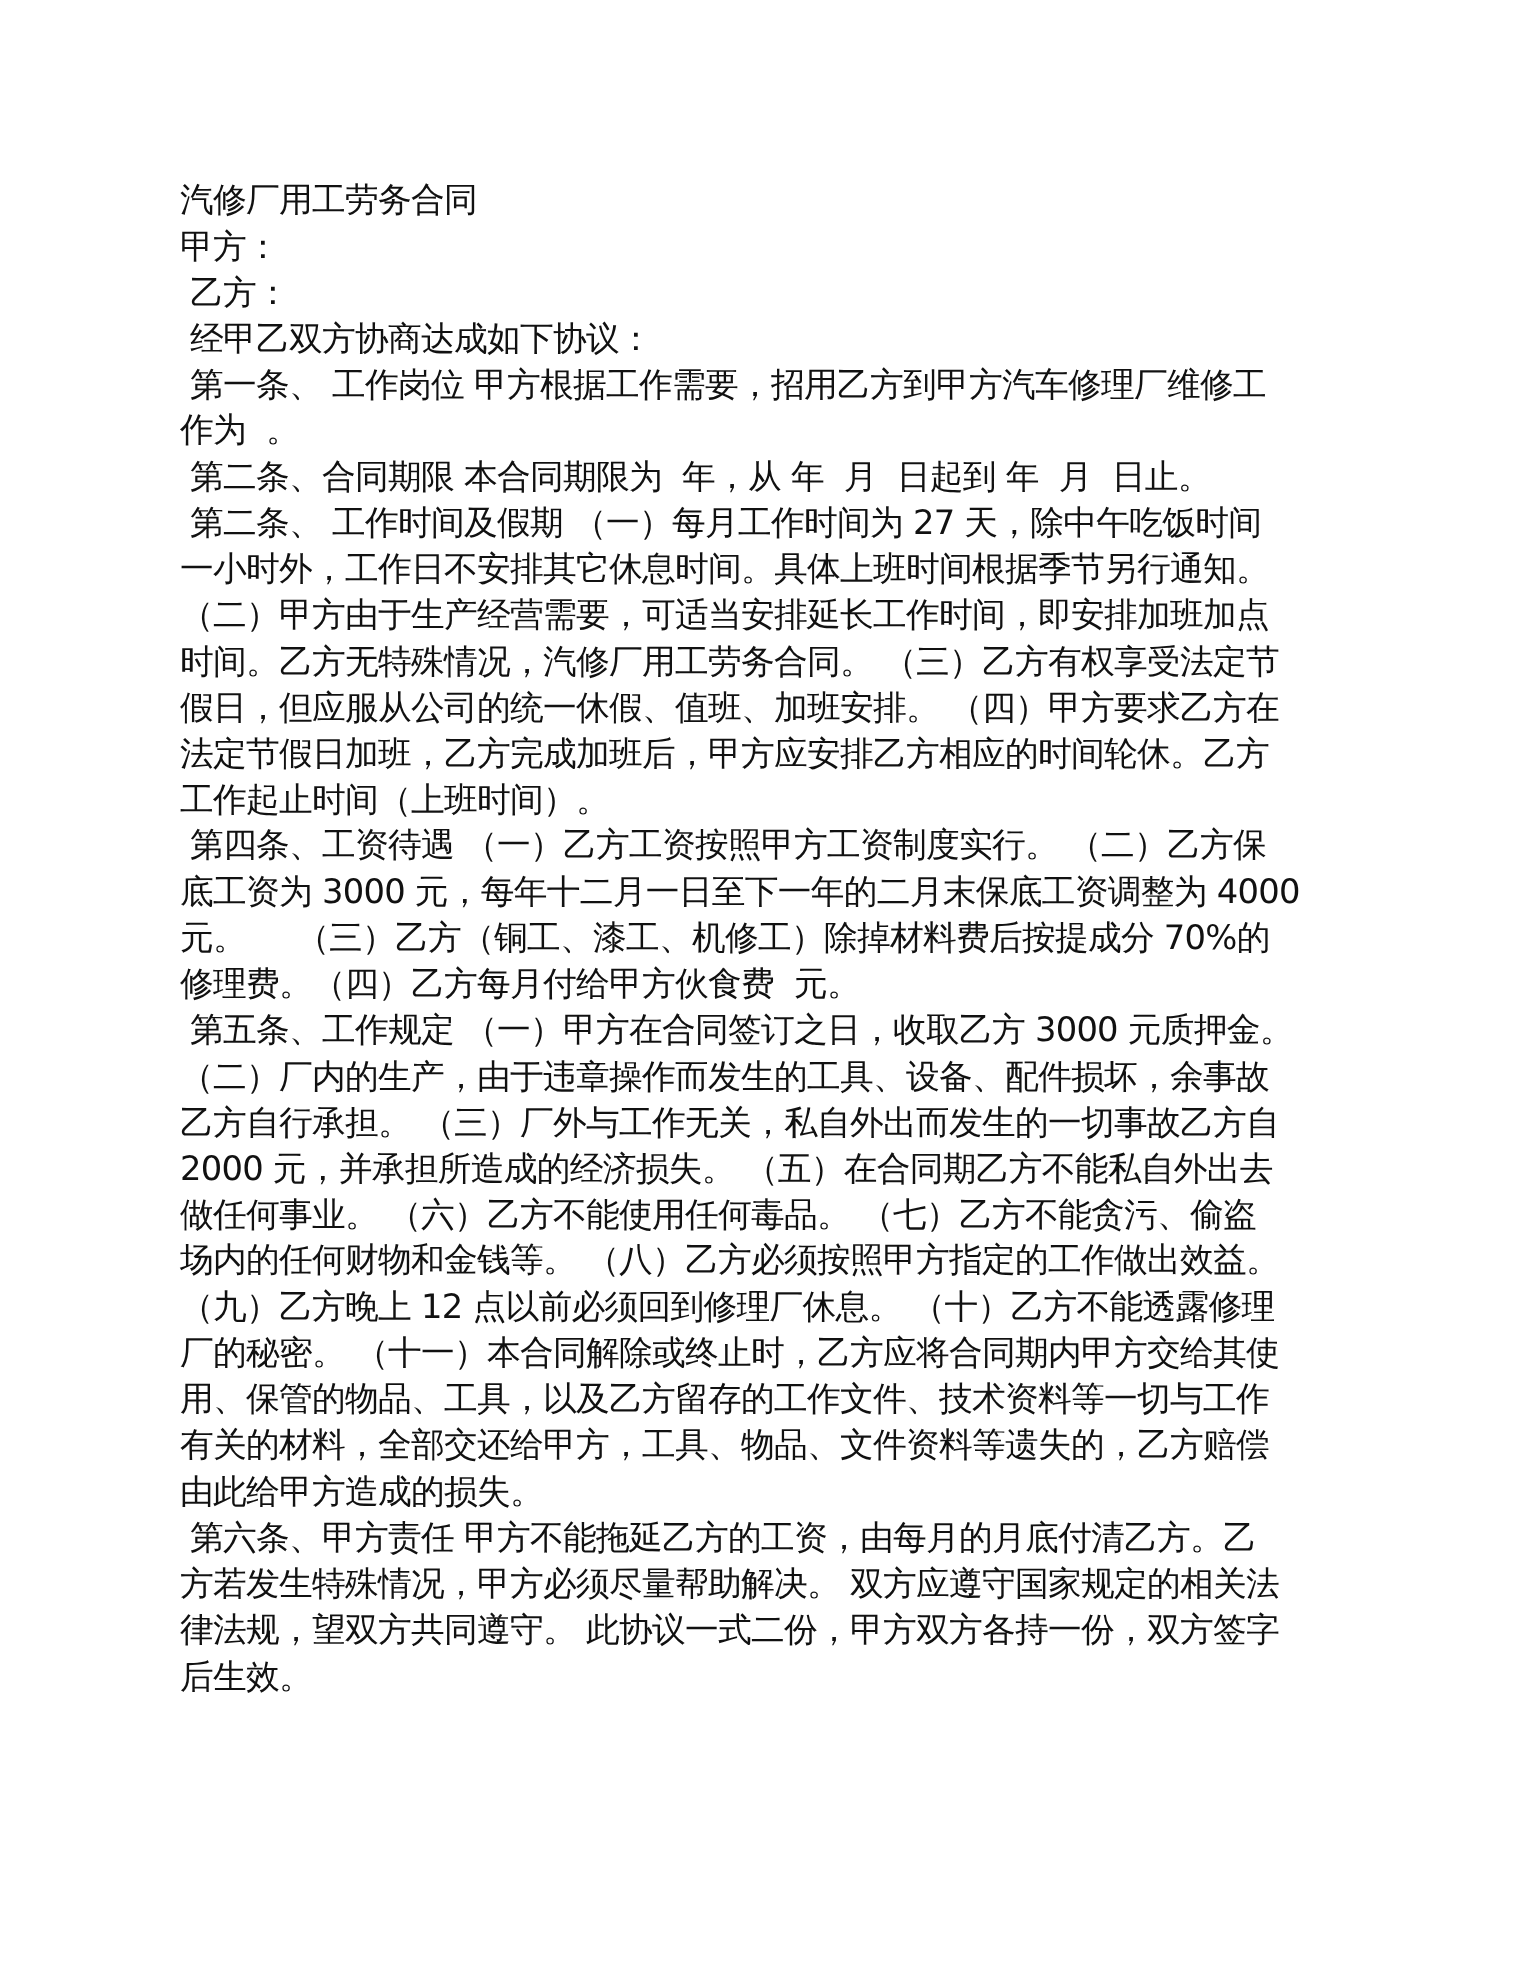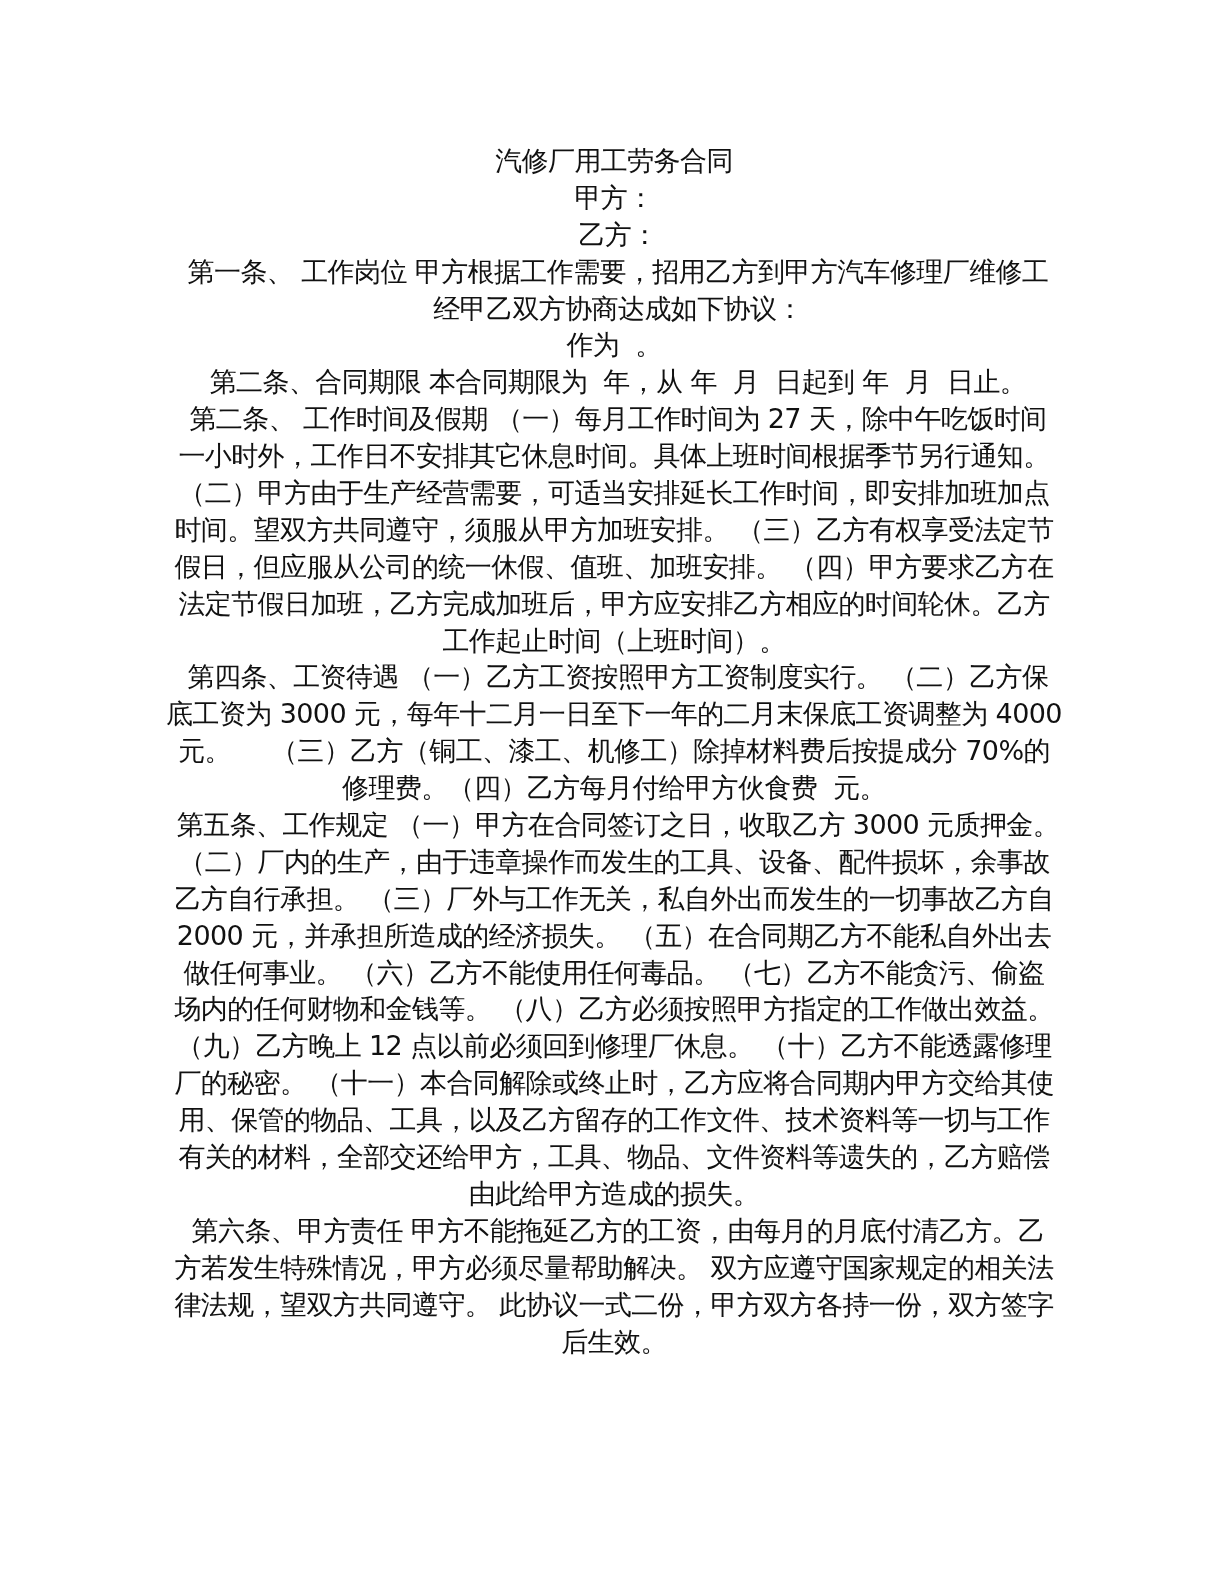--- a/index.html
+++ b/index.html
@@ -1,41 +1,41 @@
 <!DOCTYPE html>
 <html><head>
 <meta charset="utf-8">
 <style>
   html, body { margin:0; padding:0; background:#ffffff; }
   body { width:1224px; height:1584px; position:relative; overflow:hidden; }
-  .page { position:absolute; left:0; top:0; width:1224px; height:1584px; background:#fff;text-align:center; }
+  .page { position:absolute; left:0; top:0; width:1224px; height:1584px; background:#fff; }
   .doc {
     position:absolute; left:144px; top:143px; width:940px;
     font-family: "DejaVu Sans", sans-serif;
     font-size:27px; line-height:36.9px; color:#111111;
     letter-spacing:-0.6px;
   }
   .line { white-space:pre; height:36.9px; overflow:visible; }
 </style>
 </head>
 <body>
 
 <div class="page">
   <div class="doc">
     <div class="line">汽修厂用工劳务合同</div>
     <div class="line">甲方：</div>
     <div class="line"> 乙方：</div>
+    <div class="line"> 经甲乙双方协商达成如下协议：</div>
     <div class="line"> 第一条、 工作岗位 甲方根据工作需要，招用乙方到甲方汽车修理厂维修工</div>
-    <div class="line"> 经甲乙双方协商达成如下协议：</div>
     <div class="line">作为  。</div>
     <div class="line"> 第二条、合同期限 本合同期限为  年，从 年  月  日起到 年  月  日止。</div>
     <div class="line"> 第二条、 工作时间及假期 （一）每月工作时间为 27 天，除中午吃饭时间</div>
     <div class="line">一小时外，工作日不安排其它休息时间。具体上班时间根据季节另行通知。</div>
     <div class="line">（二）甲方由于生产经营需要，可适当安排延长工作时间，即安排加班加点</div>
-    <div class="line">时间。望双方共同遵守，须服从甲方加班安排。 （三）乙方有权享受法定节</div>
+    <div class="line">时间。乙方无特殊情况，汽修厂用工劳务合同。 （三）乙方有权享受法定节</div>
     <div class="line">假日，但应服从公司的统一休假、值班、加班安排。 （四）甲方要求乙方在</div>
     <div class="line">法定节假日加班，乙方完成加班后，甲方应安排乙方相应的时间轮休。乙方</div>
     <div class="line">工作起止时间（上班时间）。</div>
     <div class="line"> 第四条、工资待遇 （一）乙方工资按照甲方工资制度实行。 （二）乙方保</div>
     <div class="line">底工资为 3000 元，每年十二月一日至下一年的二月末保底工资调整为 4000</div>
     <div class="line">元。     （三）乙方（铜工、漆工、机修工）除掉材料费后按提成分 70%的</div>
     <div class="line">修理费。（四）乙方每月付给甲方伙食费  元。</div>
     <div class="line"> 第五条、工作规定 （一）甲方在合同签订之日，收取乙方 3000 元质押金。</div>
     <div class="line">（二）厂内的生产，由于违章操作而发生的工具、设备、配件损坏，余事故</div>
     <div class="line">乙方自行承担。 （三）厂外与工作无关，私自外出而发生的一切事故乙方自</div>

